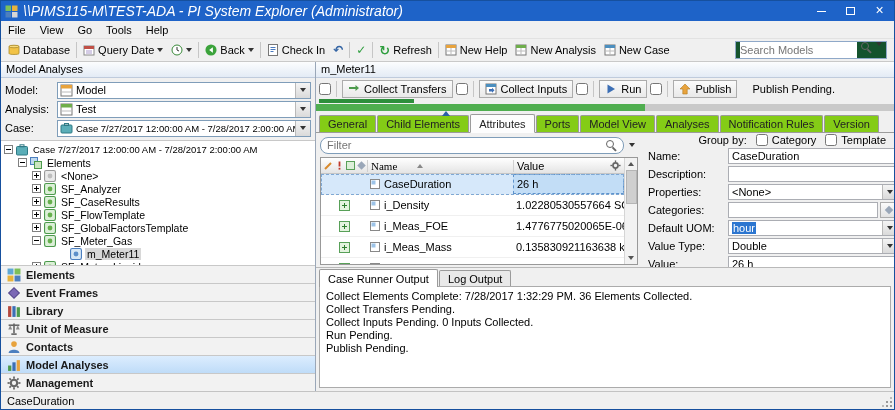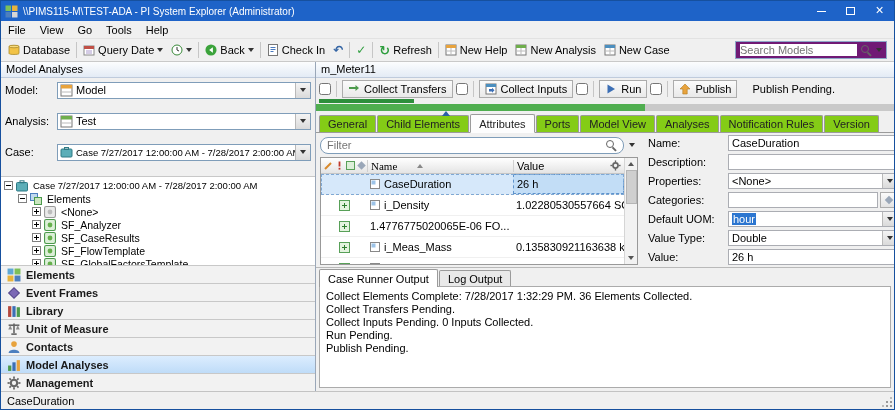--- a/index.html
+++ b/index.html
@@ -3,52 +3,52 @@
 <meta charset="utf-8">
 <style>
   * { margin:0; padding:0; box-sizing:border-box; }
   html,body { width:895px; height:410px; overflow:hidden; }
   body { font-family:"Liberation Sans","DejaVu Sans",sans-serif; font-size:11px; color:#000; background:#fff; }
   .window { width:895px; height:410px; border:1px solid #16509E; display:flex; flex-direction:column; background:#F0F0F0; }
 
   
   .titlebar { height:20px; flex:none; background:#1E63C8; display:flex; align-items:center; color:#fff; }
   .appicon { width:13px; height:13px; margin:0 5px 0 4px; flex:none; }
-  .ttext { flex:1; min-width:0; white-space:nowrap; overflow:hidden; font-size:10px; }
+  .ttext { flex:1; min-width:0; white-space:nowrap; overflow:hidden; font-size:14px;font-style:italic; }
   .wbtns { display:flex; height:100%; flex:none; }
   .wbtn { width:29px; display:flex; align-items:center; justify-content:center; cursor:default; }
   .min-glyph { width:9px; height:1px; background:#fff; display:block; }
   .max-glyph { width:9px; height:8px; border:1px solid #fff; display:block; }
   .close-glyph::before { content:"×"; font-size:14px; line-height:10px; color:#fff; }
 
   
   .menubar { height:18px; flex:none; background:#F0F0F0; display:flex; align-items:center; border-bottom:1px solid #E2E2E2; }
   .mitem { padding:2px 7px; }
   .toolbar { height:23px; flex:none; background:#F0F0F0; border-bottom:1px solid #C9C9C9; display:flex; align-items:center; padding:0 3px; }
   .tbtn { display:flex; align-items:center; gap:3px; padding:2px 4px; white-space:nowrap; }
   .tsep { width:1px; height:16px; background:#C6C6C6; margin:0 2px; flex:none; }
   .arr { width:0; height:0; border-left:3px solid transparent; border-right:3px solid transparent; border-top:4px solid #333; flex:none; }
   .glyph-check::before { content:"✓"; color:#2E9E3E; font-weight:bold; font-size:12px; }
   .glyph-undo::before { content:"↶"; color:#3465A4; font-weight:bold; font-size:12px; }
   .glyph-refresh::before { content:"↻"; color:#2E9E3E; font-weight:bold; font-size:13px; }
-  .searchbox { margin-left:auto; margin-right:4px; width:152px; height:18px; background:#701a75; border:1px solid #8FA8C8; display:flex; align-items:center; padding:0 4px; gap:4px; flex:none; }
+  .searchbox { margin-left:auto; margin-right:4px; width:152px; height:18px; background:#14532d; border:1px solid #8FA8C8; display:flex; padding:0 4px; gap:4px; flex:none; }
   .searchinput { border:none; outline:none; flex:1; min-width:0; font:11px "Liberation Sans",sans-serif; color:#444; }
   .mag { width:11px; height:11px; position:relative; flex:none; }
   .mag::before { content:""; position:absolute; width:6px; height:6px; border:1.5px solid #666; border-radius:50%; left:0; top:0; }
   .mag::after { content:""; position:absolute; width:4.5px; height:1.5px; background:#666; transform:rotate(45deg); left:6px; top:8px; }
 
   
   .content { flex:1; min-height:0; display:flex; }
   .left { width:315px; flex:none; border-right:1px solid #9AA7B8; display:flex; flex-direction:column; background:#F0F0F0; min-height:0; }
   .right { flex:1; min-width:0; display:flex; flex-direction:column; background:#F0F0F0; min-height:0; }
   .phead { height:16px; flex:none; background:linear-gradient(#FCFDFE,#E3EBF5); border-bottom:1px solid #BFCBDC; padding-left:5px; line-height:15px; white-space:nowrap; overflow:hidden; }
 
   
   .fields { flex:none; padding:3px 4px 2px 4px; background:#F0F0F0; }
-  .frow { display:flex; align-items:center; height:18px; margin-bottom:13px; }
+  .frow { display:flex; align-items:center; height:18px; margin-bottom:1px; }
   .flabel { width:52px; flex:none; }
   .combo { display:flex; align-items:center; background:#fff; border:1px solid #7F9DB9; height:17px; flex:1; min-width:0; }
   .ctext { flex:1; min-width:0; overflow:hidden; white-space:nowrap; padding:0 3px; }
   .ctext.small { font-size:9.5px; }
   .cbtn { width:15px; height:100%; background:linear-gradient(#F4F4F4,#DADADA); border-left:1px solid #B9B9B9; display:flex; align-items:center; justify-content:center; flex:none; }
   .cico { width:13px; height:13px; margin-left:2px; flex:none; display:flex; }
 
   
   .tree { flex:1; min-height:0; background:#fff; border-top:1px solid #C8C8C8; overflow:hidden; padding-top:2px; font-size:10.5px; }
   .trow { height:13px; display:flex; align-items:center; white-space:nowrap; overflow:hidden; }
@@ -601,20 +601,27 @@
                   <span>i_Density</span>
                 </div>
                 <div class="c-val">
                     <span>1.02280530557664 SG</span>
                   </div>
               </div>
               <div class="drow">
                 <div class="c-ico">
                     <span class="gplus"></span>
                   </div>
+                <div class="c-name">
+                  <svg width="10" height="10" viewBox="0 0 10 10">
+                      <rect x="0.5" y="0.5" width="9" height="9" fill="#fff" stroke="#888"></rect>
+                      <rect x="1.5" y="1.5" width="4" height="4" fill="#9CC3E8"></rect>
+                    </svg>
+                  <span>i_Meas_FOE</span>
+                </div>
                 <div class="c-val">
                     <span>1.4776775020065E-06 FO...</span>
                   </div>
               </div>
               <div class="drow">
                 <div class="c-ico">
                     <span class="gplus"></span>
                   </div>
                 <div class="c-name">
                   <svg width="10" height="10" viewBox="0 0 10 10">
@@ -645,20 +652,27 @@
             </div>
             <div class="vscroll">
               <span class="sarr up"></span>
               <span class="sthumb"></span>
               <span class="sarr dn"></span>
             </div>
           </div>
         </div>
 
         <div class="propsside">
+          <div class="gbrow">
+            <span>Group by:</span>
+            <input type="checkbox" style="">
+            <span>Category</span>
+            <input type="checkbox" style="">
+            <span>Template</span>
+          </div>
           <div class="prow">
             <span class="plabel">Name:</span>
             <span class="pctrl">
                 <input class="tbox" type="text" value="CaseDuration" style="">
               </span>
           </div>
           <div class="prow">
             <span class="plabel">Description:</span>
             <span class="pctrl">
                 <input class="tbox" type="text" value="" style="">

